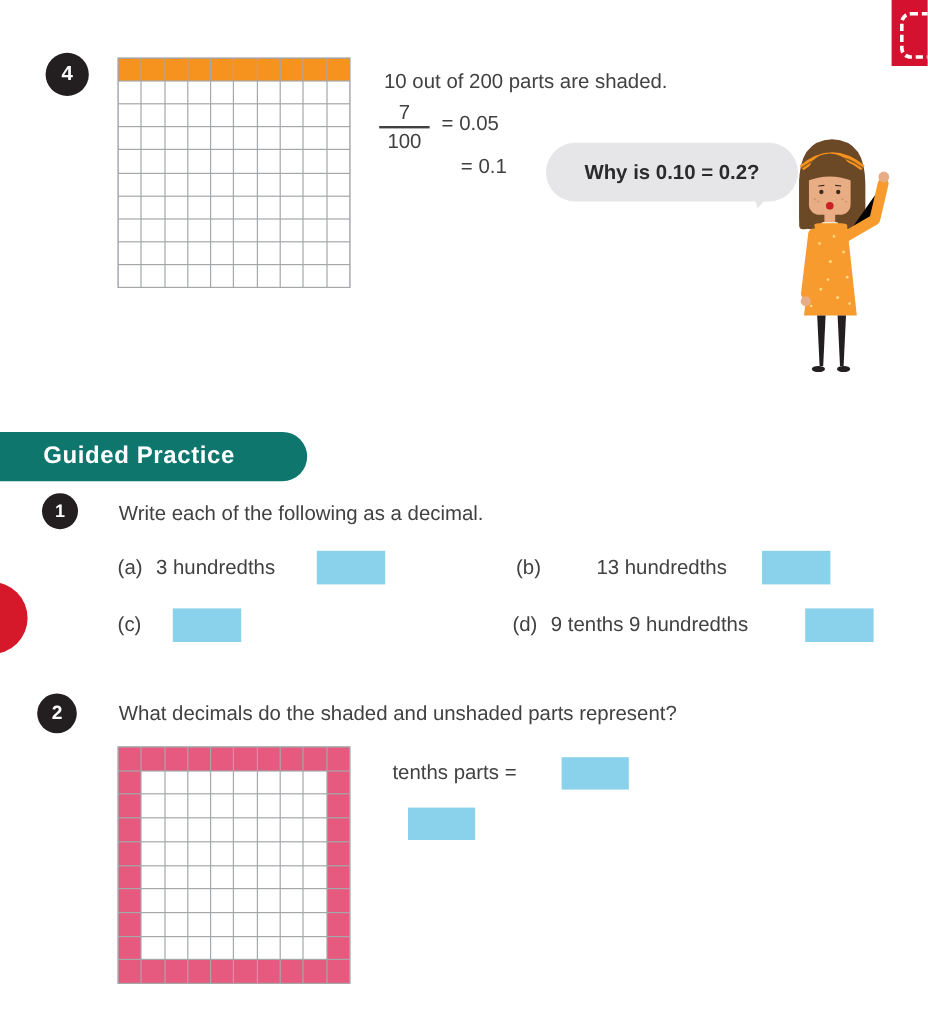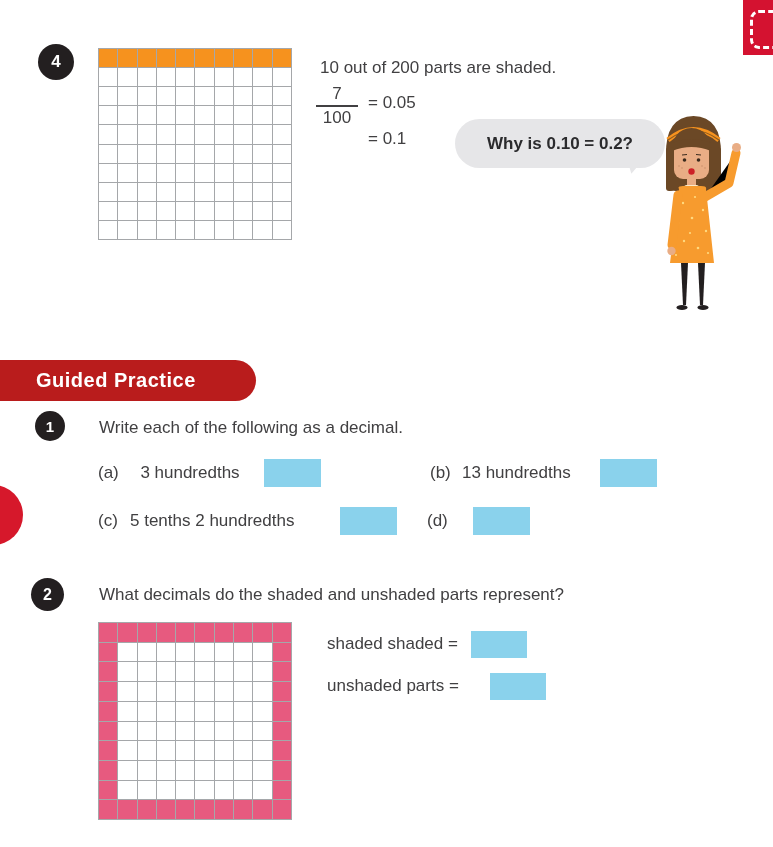--- a/index.html
+++ b/index.html
@@ -26,42 +26,42 @@
   .grid .cell{background:#ffffff;}
   #grid-q4{left:98px;top:48px;width:192px;height:190px;}
   #grid-q2{left:98px;top:622px;width:192px;height:196px;}
 
   .statement{left:320px;top:58px;font-size:17px;}
 
   .fraction{left:312px;top:84px;width:50px;text-align:center;font-size:17px;line-height:20px;}
   .frac-bar{display:block;border-top:2px solid #414042;margin:1px 4px;}
   .eq{font-size:17px;}
   .eq1{left:368px;top:93px;}
-  .eq2{left:368px;top:129px;}
+  .eq2{left:384px;top:129px;}
 
   
   .bubble{left:455px;top:119px;width:210px;height:49px;background:#e6e6e8;border-radius:25px;
     display:flex;align-items:center;justify-content:center;font-weight:bold;font-size:17px;color:#2b2b2d;}
   .bubble-tail{left:628px;top:150px;width:0;height:0;border-top:20px solid #e6e6e8;
     border-right:30px solid transparent;transform:rotate(-16deg);}
 
   
-  .banner{left:0;top:360px;width:256px;height:41px;background:#b91c1c;border-radius:0 21px 21px 0;
+  .banner{left:0;top:360px;width:256px;height:41px;background:#0f766e;border-radius:0 21px 21px 0;
     color:#ffffff;font-weight:bold;font-size:20px;line-height:41px;padding-left:36px;
     letter-spacing:.5px;box-sizing:border-box;}
 
   .prompt{font-size:17px;}
   .q1-prompt{left:99px;top:418px;}
   .q2-prompt{left:99px;top:585px;}
 
   .item{position:absolute;display:flex;align-items:center;height:28px;font-size:17px;}
   .item .lbl{display:inline-block;width:32px;}
   .item .txt{display:inline-block;}
-  .item-a{left:98px;top:459px;}  .item-a .txt{min-width:120px;text-align:center;}
-  .item-b{left:430px;top:459px;} .item-b .txt{min-width:124px;}
+  .item-a{left:98px;top:459px;}  .item-a .txt{min-width:120px;}
+  .item-b{left:430px;top:459px;} .item-b .txt{min-width:124px;margin-left:35px;}
   .item-c{left:98px;top:507px;}  .item-c .txt{min-width:196px;}
   .item-d{left:427px;top:507px;} .item-d .txt{min-width:198px;}
   .answer-box{width:57px;height:28px;background:#8ad2ec;margin-left:14px;}
 
   .ansrow{position:absolute;display:flex;align-items:center;height:28px;font-size:17px;}
   .ansrow-1{left:327px;top:630px;} .ansrow-1 .alabel{min-width:128px;}
   .ansrow-2{left:327px;top:672px;} .ansrow-2 .alabel{min-width:150px;}
   .ansrow .answer-box{width:56px;height:27px;margin-left:13px;}
 
   .red-dot{left:-37px;top:485px;width:60px;height:60px;border-radius:50%;background:#d6182b;}
@@ -266,25 +266,25 @@
   <span class="txt">3 hundredths</span>
   <span class="answer-box"></span>
 </div>
 <div class="item item-b">
   <span class="lbl">(b)</span>
   <span class="txt">13 hundredths</span>
   <span class="answer-box"></span>
 </div>
 <div class="item item-c">
   <span class="lbl">(c)</span>
-  <span class="txt">5 tenths 2 hundredths</span>
   <span class="answer-box"></span>
 </div>
 <div class="item item-d">
   <span class="lbl">(d)</span>
+  <span class="txt">9 tenths 9 hundredths</span>
   <span class="answer-box"></span>
 </div>
 
 <div class="badge badge-q2">2</div>
 <div class="abs prompt q2-prompt">What decimals do the shaded and unshaded parts represent?</div>
 
 <div id="grid-q2" class="grid" style="grid-template-columns: repeat(10, 1fr); grid-template-rows: repeat(10, 1fr);">
     <div class="cell" style="background: rgb(231, 90, 127);"></div>
     <div class="cell" style="background: rgb(231, 90, 127);"></div>
     <div class="cell" style="background: rgb(231, 90, 127);"></div>
@@ -381,19 +381,18 @@
     <div class="cell" style="background: rgb(231, 90, 127);"></div>
     <div class="cell" style="background: rgb(231, 90, 127);"></div>
     <div class="cell" style="background: rgb(231, 90, 127);"></div>
     <div class="cell" style="background: rgb(231, 90, 127);"></div>
     <div class="cell" style="background: rgb(231, 90, 127);"></div>
     <div class="cell" style="background: rgb(231, 90, 127);"></div>
     <div class="cell" style="background: rgb(231, 90, 127);"></div>
   </div>
 
 <div class="ansrow ansrow-1">
-  <span class="alabel">shaded shaded =</span>
+  <span class="alabel">tenths parts =</span>
   <span class="answer-box"></span>
 </div>
 <div class="ansrow ansrow-2">
-  <span class="alabel">unshaded parts =</span>
   <span class="answer-box"></span>
 </div>
 
 </body></html>

